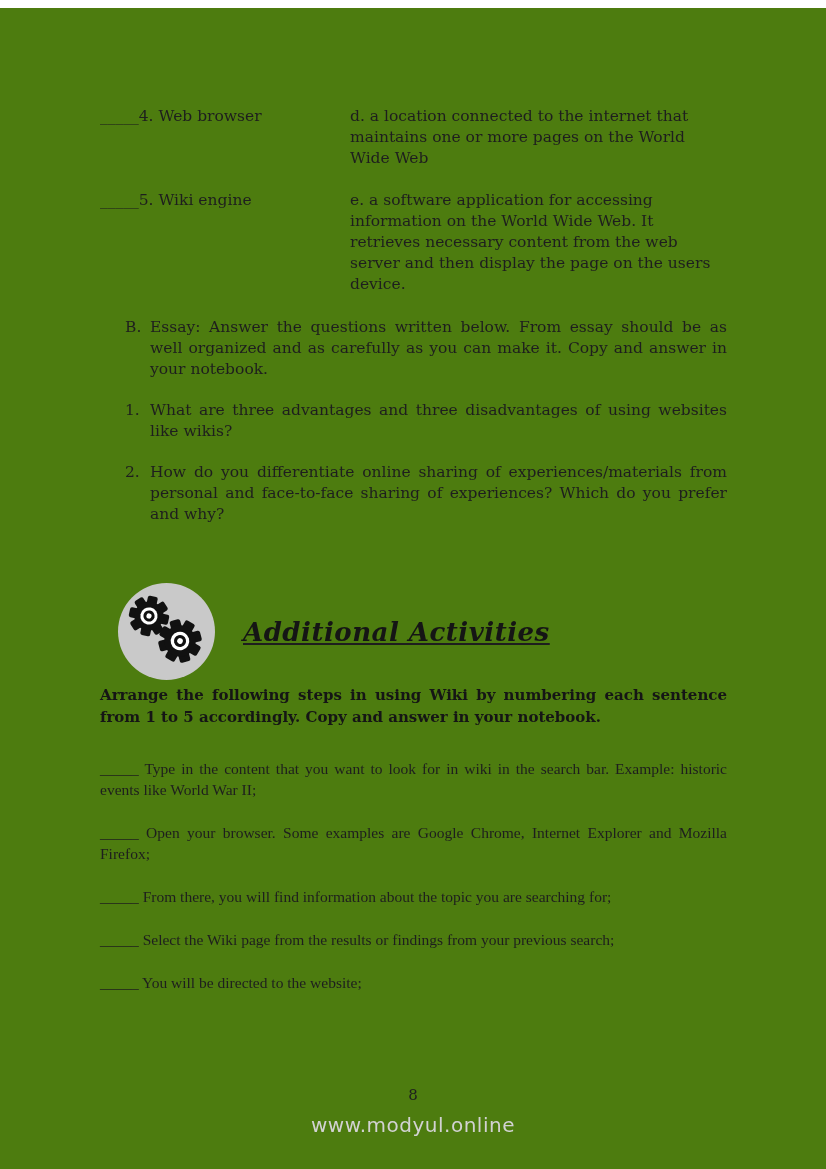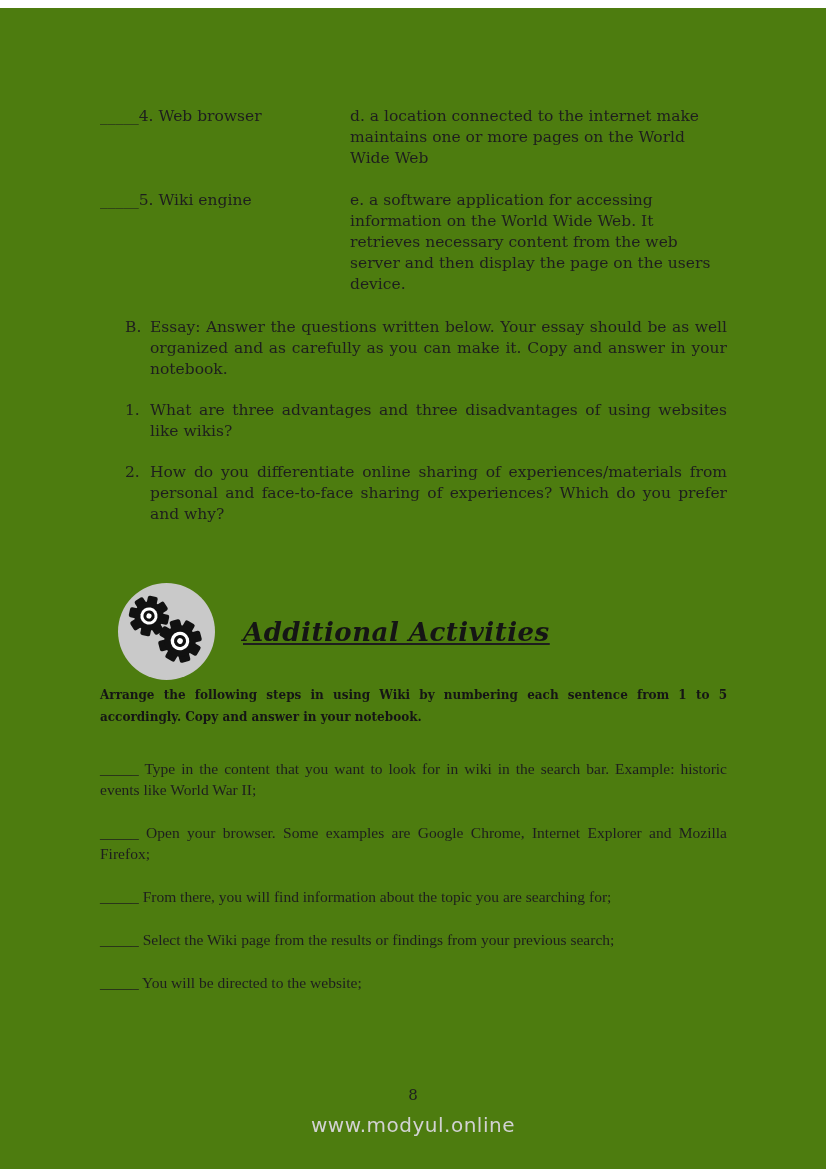--- a/index.html
+++ b/index.html
@@ -47,21 +47,21 @@
     line-height: 30px;
     font-weight: bold;
     font-style: italic;
     letter-spacing: 0.5px;
     color: #151515;
   }
   .act-instr {
     margin: 4px 0 0 0;
     font-weight: bold;
     text-align: justify;
-    font-size: 12px;
+    font-size: 15px;
     line-height: 22px;
     color: #151515;
   }
   .step { margin: 22px 0 0 0; text-align: justify; font-family: Liberation Serif, serif; }
   .step-first { margin-top: 30px; }
   .page-number {
     position: absolute;
     left: 0; top: 1077px;
     width: 100%;
     text-align: center;
@@ -80,32 +80,32 @@
   }
 </style>
 </head>
 <body>
 
 <div class="page">
 
   <section>
     <div class="match-row">
       <div class="match-term">_____4. Web browser</div>
-      <div class="match-def">d. a location connected to the internet make maintains one or more pages on the World Wide Web</div>
+      <div class="match-def">d. a location connected to the internet that maintains one or more pages on the World Wide Web</div>
     </div>
     <div class="match-row">
       <div class="match-term">_____5. Wiki engine</div>
       <div class="match-def">e. a software application for accessing information on the World Wide Web. It retrieves necessary content from the web server and then display the page on the users device.</div>
     </div>
   </section>
 
   <section class="essay">
     <div class="hang">
       <span class="lbl">B.</span>
-      <span class="txt">Essay: Answer the questions written below. Your essay should be as well organized and as carefully as you can make it. Copy and answer in your notebook.</span>
+      <span class="txt">Essay: Answer the questions written below. From essay should be as well organized and as carefully as you can make it. Copy and answer in your notebook.</span>
     </div>
     <div class="hang q">
       <span class="lbl">1.</span>
       <span class="txt">What are three advantages and three disadvantages of using websites like wikis?</span>
     </div>
     <div class="hang q">
       <span class="lbl">2.</span>
       <span class="txt">How do you differentiate online sharing of experiences/materials from personal and face-to-face sharing of experiences? Which do you prefer and why?</span>
     </div>
   </section>

